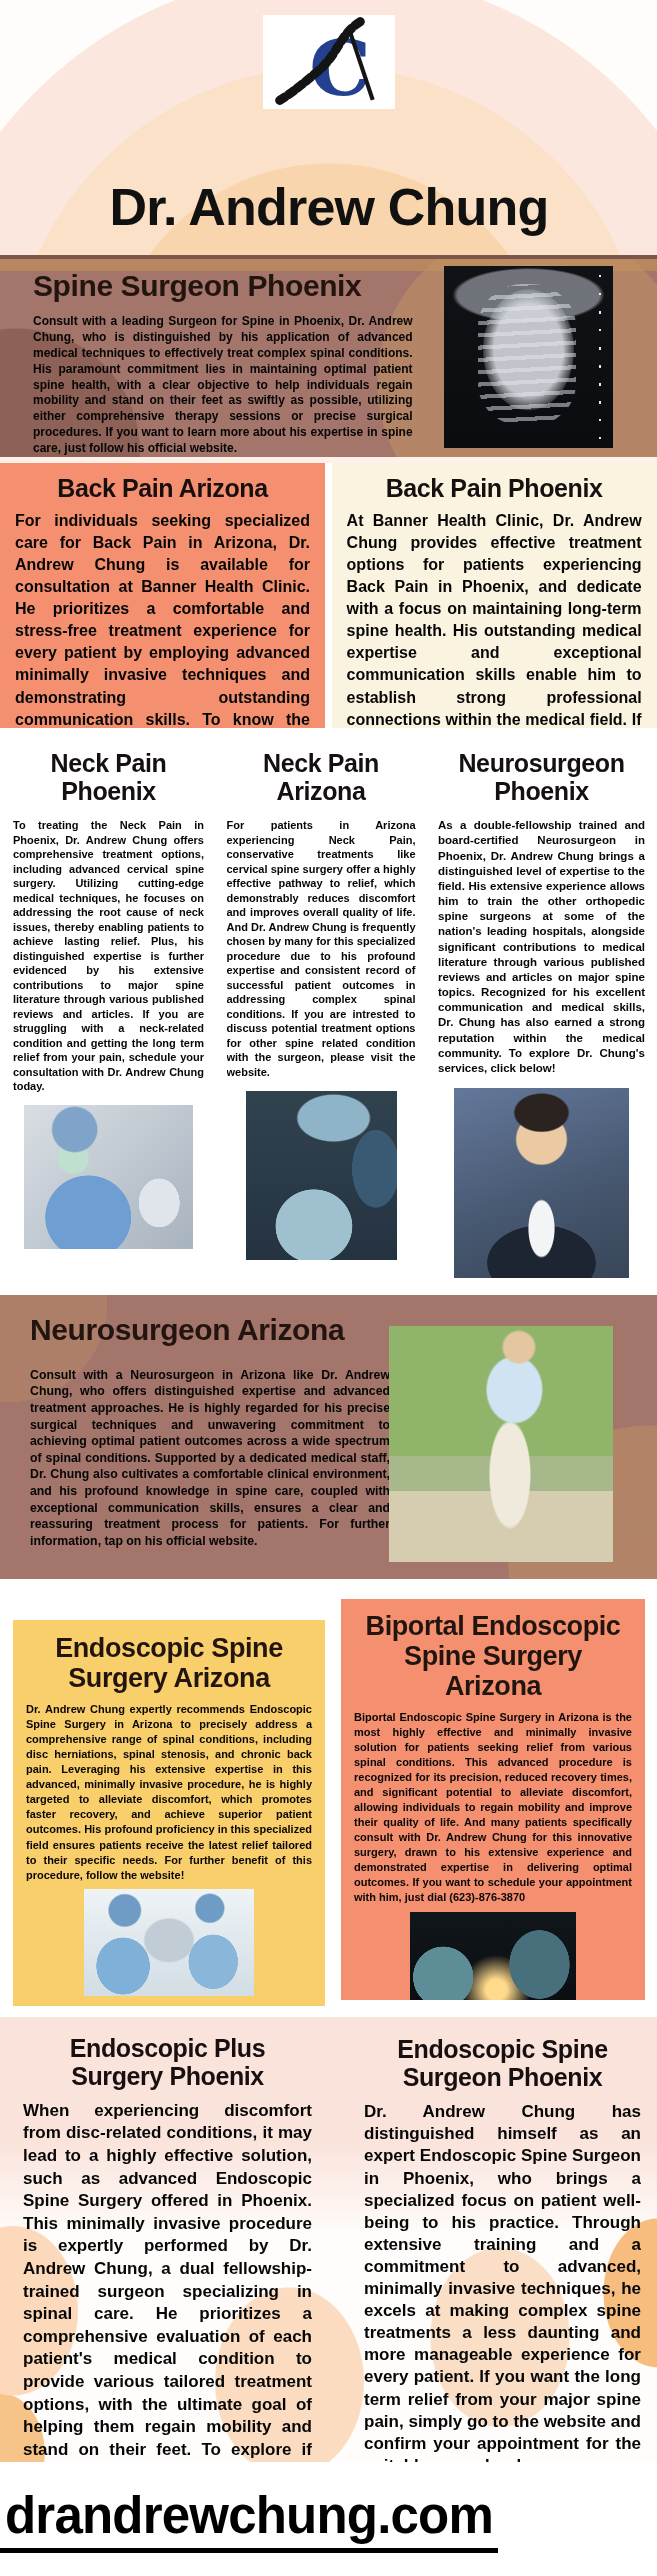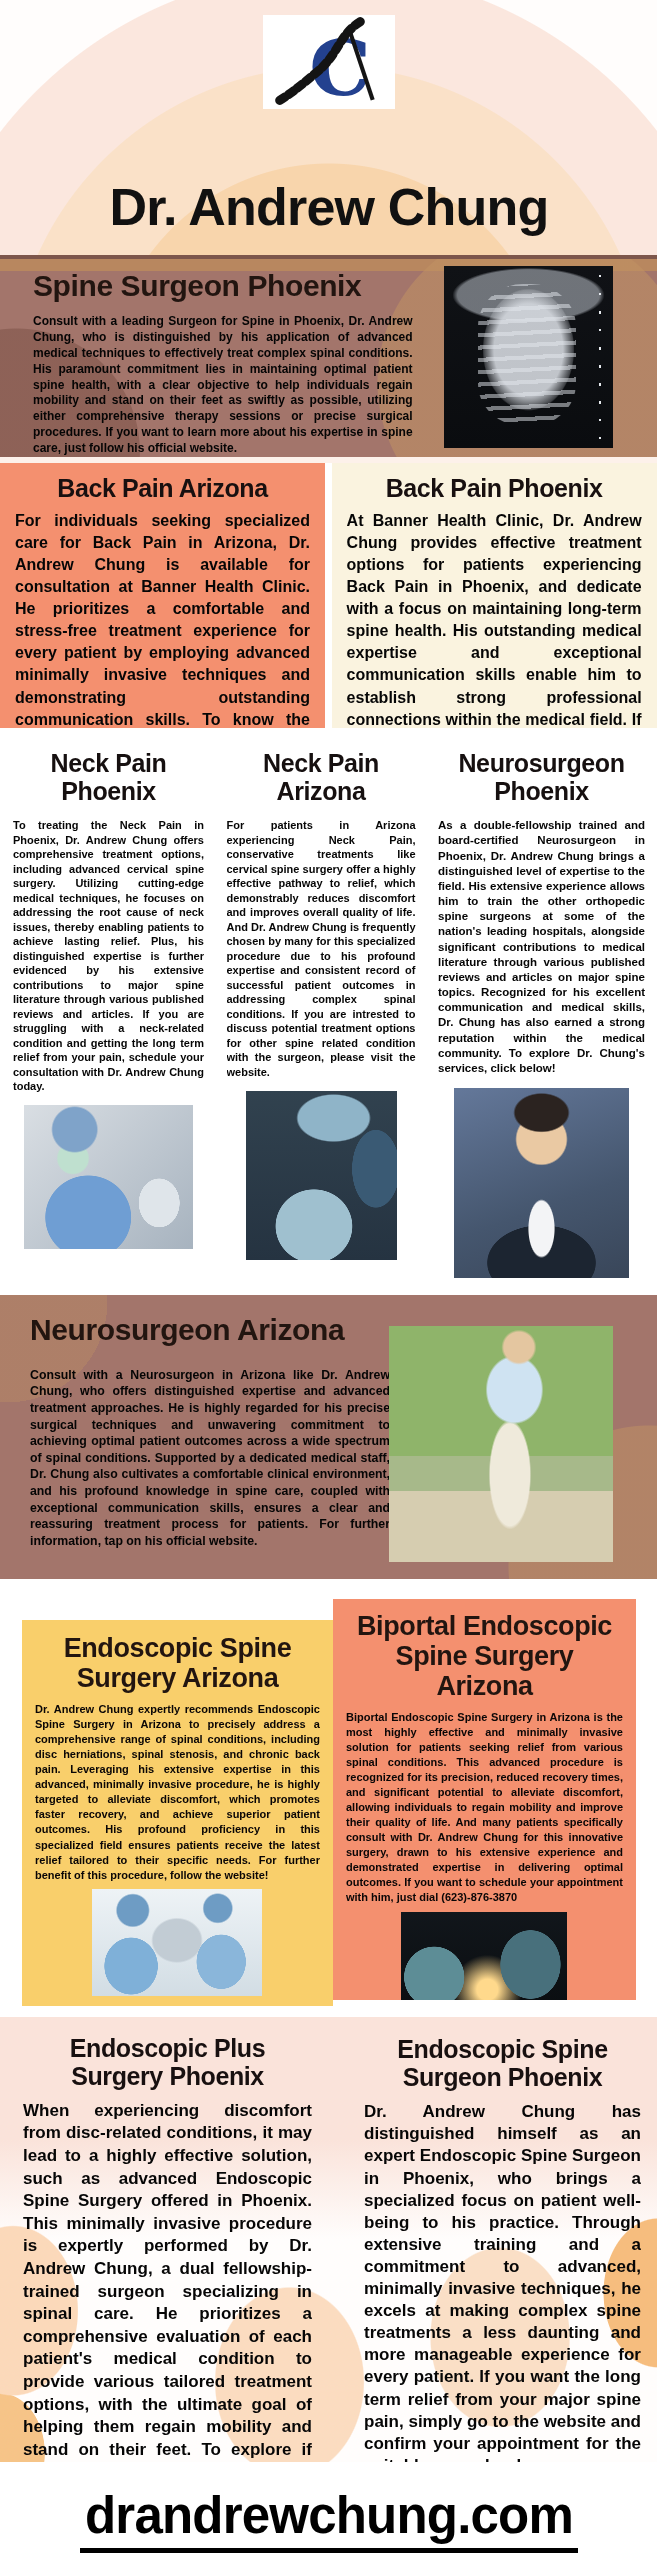--- a/index.html
+++ b/index.html
@@ -62,21 +62,21 @@
     background:
       radial-gradient(circle at 649px 271px, rgba(193,146,99,.5) 0 140px, rgba(0,0,0,0) 141px),
       radial-gradient(circle at 8.2px 8.2px, rgba(193,146,99,.35) 0 99px, rgba(0,0,0,0) 99px),
       #a3756b;}
   .secB-text{width:386px;padding:16.4px 0 0 30px;}
   .secB-text h2{margin:1.6px 0 20px 0;font-size:30px;font-weight:700;color:#221510;letter-spacing:-0.4px;}
   .secB-text p{margin:0;font-size:12.3px;line-height:1.35;font-weight:700;text-align:justify;color:#050505;width:360px;}
   .golf-wrap{position:absolute;top:31px;right:45px;}
 
   
-  .row2{height:418px;background:#fff;padding:0 22px;justify-content:space-between;}
+  .row2{height:418px;background:#fff;padding:0 13px;justify-content:space-between;}
   .card-yellow{background:#f9cf6b;width:312px;height:386px;margin-top:20.5px;padding:13px 13px 0 13px;
                text-align:center;overflow:hidden;}
   .card-salmon2{background:#f4906f;width:304px;height:401px;margin-top:0;padding:11.5px 13px 0 13px;
                text-align:center;overflow:hidden;}
   .row2 h2{margin:1.6px 0 8.2px 0;font-size:27px;line-height:1.1;font-weight:700;color:#221510;letter-spacing:-0.4px;}
   .row2 p{margin:0;font-size:11px;line-height:1.37;font-weight:700;text-align:justify;color:#0a0606;}
   .row2 .photo{margin:6.6px auto 0 auto;}
 
   
   .bottom{height:445px;display:flex;
@@ -92,21 +92,21 @@
   .bcol-left{width:289px;margin-left:23px;}
   .bcol-right{width:277px;margin-left:52px;}
   .bcol h2{margin:16.4px 0 10px 0;font-size:25px;line-height:1.12;font-weight:700;color:#181010;letter-spacing:-0.4px;}
   .bcol p{margin:0;font-size:17px;line-height:1.33;font-weight:700;text-align:justify;color:#060606;}
   .bcol-right p{font-weight:700;line-height:1.3;}
   .bcol-right h2{margin-top:18px;}
   .bcol .photo{margin:10px auto 0 auto;}
   .bcol-right .photo{margin-top:13px;}
 
   
-  .footer{height:114px;background:#fff;display:flex;align-items:center;justify-content:center;}
+  .footer{height:114px;background:#fff;display:flex;align-items:center;}
   .domain{font-size:51px;font-weight:700;color:#000;text-decoration:none;
           border-bottom:5px solid #000;padding:0 5px 3.3px 5px;letter-spacing:-0.8px;}
 
   
   .photo{position:relative;overflow:hidden;display:block;}
   .img-xray{width:169px;height:182px;
     background:
       radial-gradient(ellipse 34% 42% at 50% 46%, rgba(212,216,222,.9) 0 60%, rgba(212,216,222,.25) 78%, rgba(0,0,0,0) 80%),
       radial-gradient(ellipse 60% 20% at 50% 16%, rgba(190,196,204,.55) 0 70%, rgba(0,0,0,0) 75%),
       linear-gradient(180deg,#101216,#0a0c0f);}

